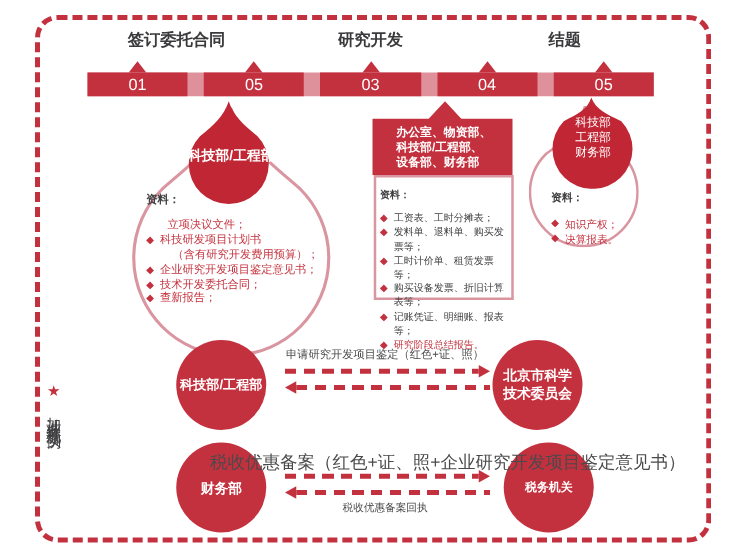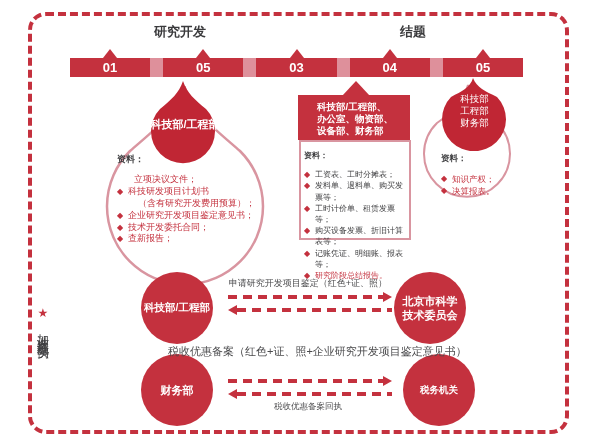--- a/index.html
+++ b/index.html
@@ -21,21 +21,21 @@
     position:absolute;left:34px;top:306px;height:132px;
     writing-mode:vertical-rl;text-orientation:upright;
     font-family:"DejaVu Serif",serif;font-size:12px;letter-spacing:2px;color:var(--text_dark);
   }
   .side-label .star{color:var(--red);font-size:12px;letter-spacing:4px;}
   
   .stage-labels{position:absolute;left:70px;top:23px;width:453px;display:flex;gap:13px;}
   .stage-label{flex:1;text-align:center;font-weight:bold;font-size:13px;white-space:nowrap;color:#3a3a3c;}
   .bar{position:absolute;left:70px;top:58px;width:453px;height:19px;background:var(--pink);display:flex;gap:13px;}
   .seg{flex:1;position:relative;background:var(--red);display:flex;align-items:center;justify-content:center;}
-  .seg-num{color:#fff;font-weight:bold;font-size:13px;}
+  .seg-num{color:#fff;font-weight:normal;font-size:13px;}
   .seg-tri{position:absolute;top:-9px;left:50%;margin-left:-7px;width:0;height:0;
     border-left:7px solid transparent;border-right:7px solid transparent;border-bottom:9px solid var(--red);}
   
   .svg-abs{position:absolute;}
   .outer-drop-left{left:102px;top:86px;width:166px;height:202px;}
   .inner-drop-left{left:148px;top:80px;width:70px;height:84px;}
   .dept-left{position:absolute;left:118px;top:117px;width:134px;text-align:center;
     color:#fff;font-weight:bold;font-size:11px;}
   .outer-drop-right{left:423px;top:84px;width:88px;height:114px;}
   .inner-drop-right{left:441px;top:77px;width:67px;height:74px;}
@@ -63,21 +63,21 @@
   .mats-mid{position:absolute;left:304px;top:150px;width:104px;font-size:8px;line-height:11.2px;}
   
   .circ{position:absolute;width:72px;height:72px;border-radius:50%;background:var(--red);
     color:#fff;font-weight:bold;display:flex;flex-direction:column;align-items:center;justify-content:center;text-align:center;}
   .c-r1l{left:141px;top:272px;font-size:10.5px;}
   .c-r1r{left:394px;top:272px;font-size:11px;line-height:14px;}
   .c-r2l{left:141px;top:354px;font-size:11px;}
   .c-r2r{left:403px;top:354px;font-size:9.5px;}
   .flow-label{position:absolute;left:168px;width:280px;text-align:center;white-space:nowrap;color:#4a4a4c;}
   .fl-1{top:277px;font-size:9px;}
-  .fl-2t{top:344px;font-size:11px;text-align:right;}
+  .fl-2t{top:361px;font-size:14px;text-align:right;}
   .fl-2b{top:401px;font-size:8.5px;}
   .dash-arrow{position:absolute;height:4px;
     background:repeating-linear-gradient(90deg,var(--red) 0 9px,transparent 9px 15px);}
   .a-r1a{left:228px;top:295px;width:155px;}
   .a-r1b{left:237px;top:308px;width:155px;}
   .a-r2a{left:228px;top:379px;width:155px;}
   .a-r2b{left:237px;top:392px;width:155px;}
   .head{position:absolute;top:-3px;width:0;height:0;
     border-top:5px solid transparent;border-bottom:5px solid transparent;}
   .head.r{right:-9px;border-left:9px solid var(--red);}
@@ -91,20 +91,21 @@
   <div class="dash-border"></div>
 
   <div class="side-label">
     <span class="star">★</span><span>加计业务流程实例</span>
   </div>
 
   <div class="stage-labels">
 
 
 
+      <div class="stage-label">签订委托合同</div>
 
       <div class="stage-label">研究开发</div>
 
       <div class="stage-label">结题</div>
     </div>
 
   <div class="bar">
 
       <div class="seg">
         <span class="seg-tri"></span>
@@ -171,23 +172,23 @@
         <div class="mat-item red">
           <span class="bullet">◆</span>
           <span class="mat-text">查新报告；</span>
         </div>
       </div>
   </div>
 
   <span class="mid-tri"></span>
   <div class="mid-header">
 
+      <div>办公室、物资部、</div>
+
       <div>科技部/工程部、</div>
-
-      <div>办公室、物资部、</div>
 
       <div>设备部、财务部</div>
     </div>
   <div class="mid-box"></div>
   <div class="mats mats-mid">
     <div class="mats-title">资料：</div>
     <div>
 
         <div class="mat-item">
           <span class="bullet">◆</span>

